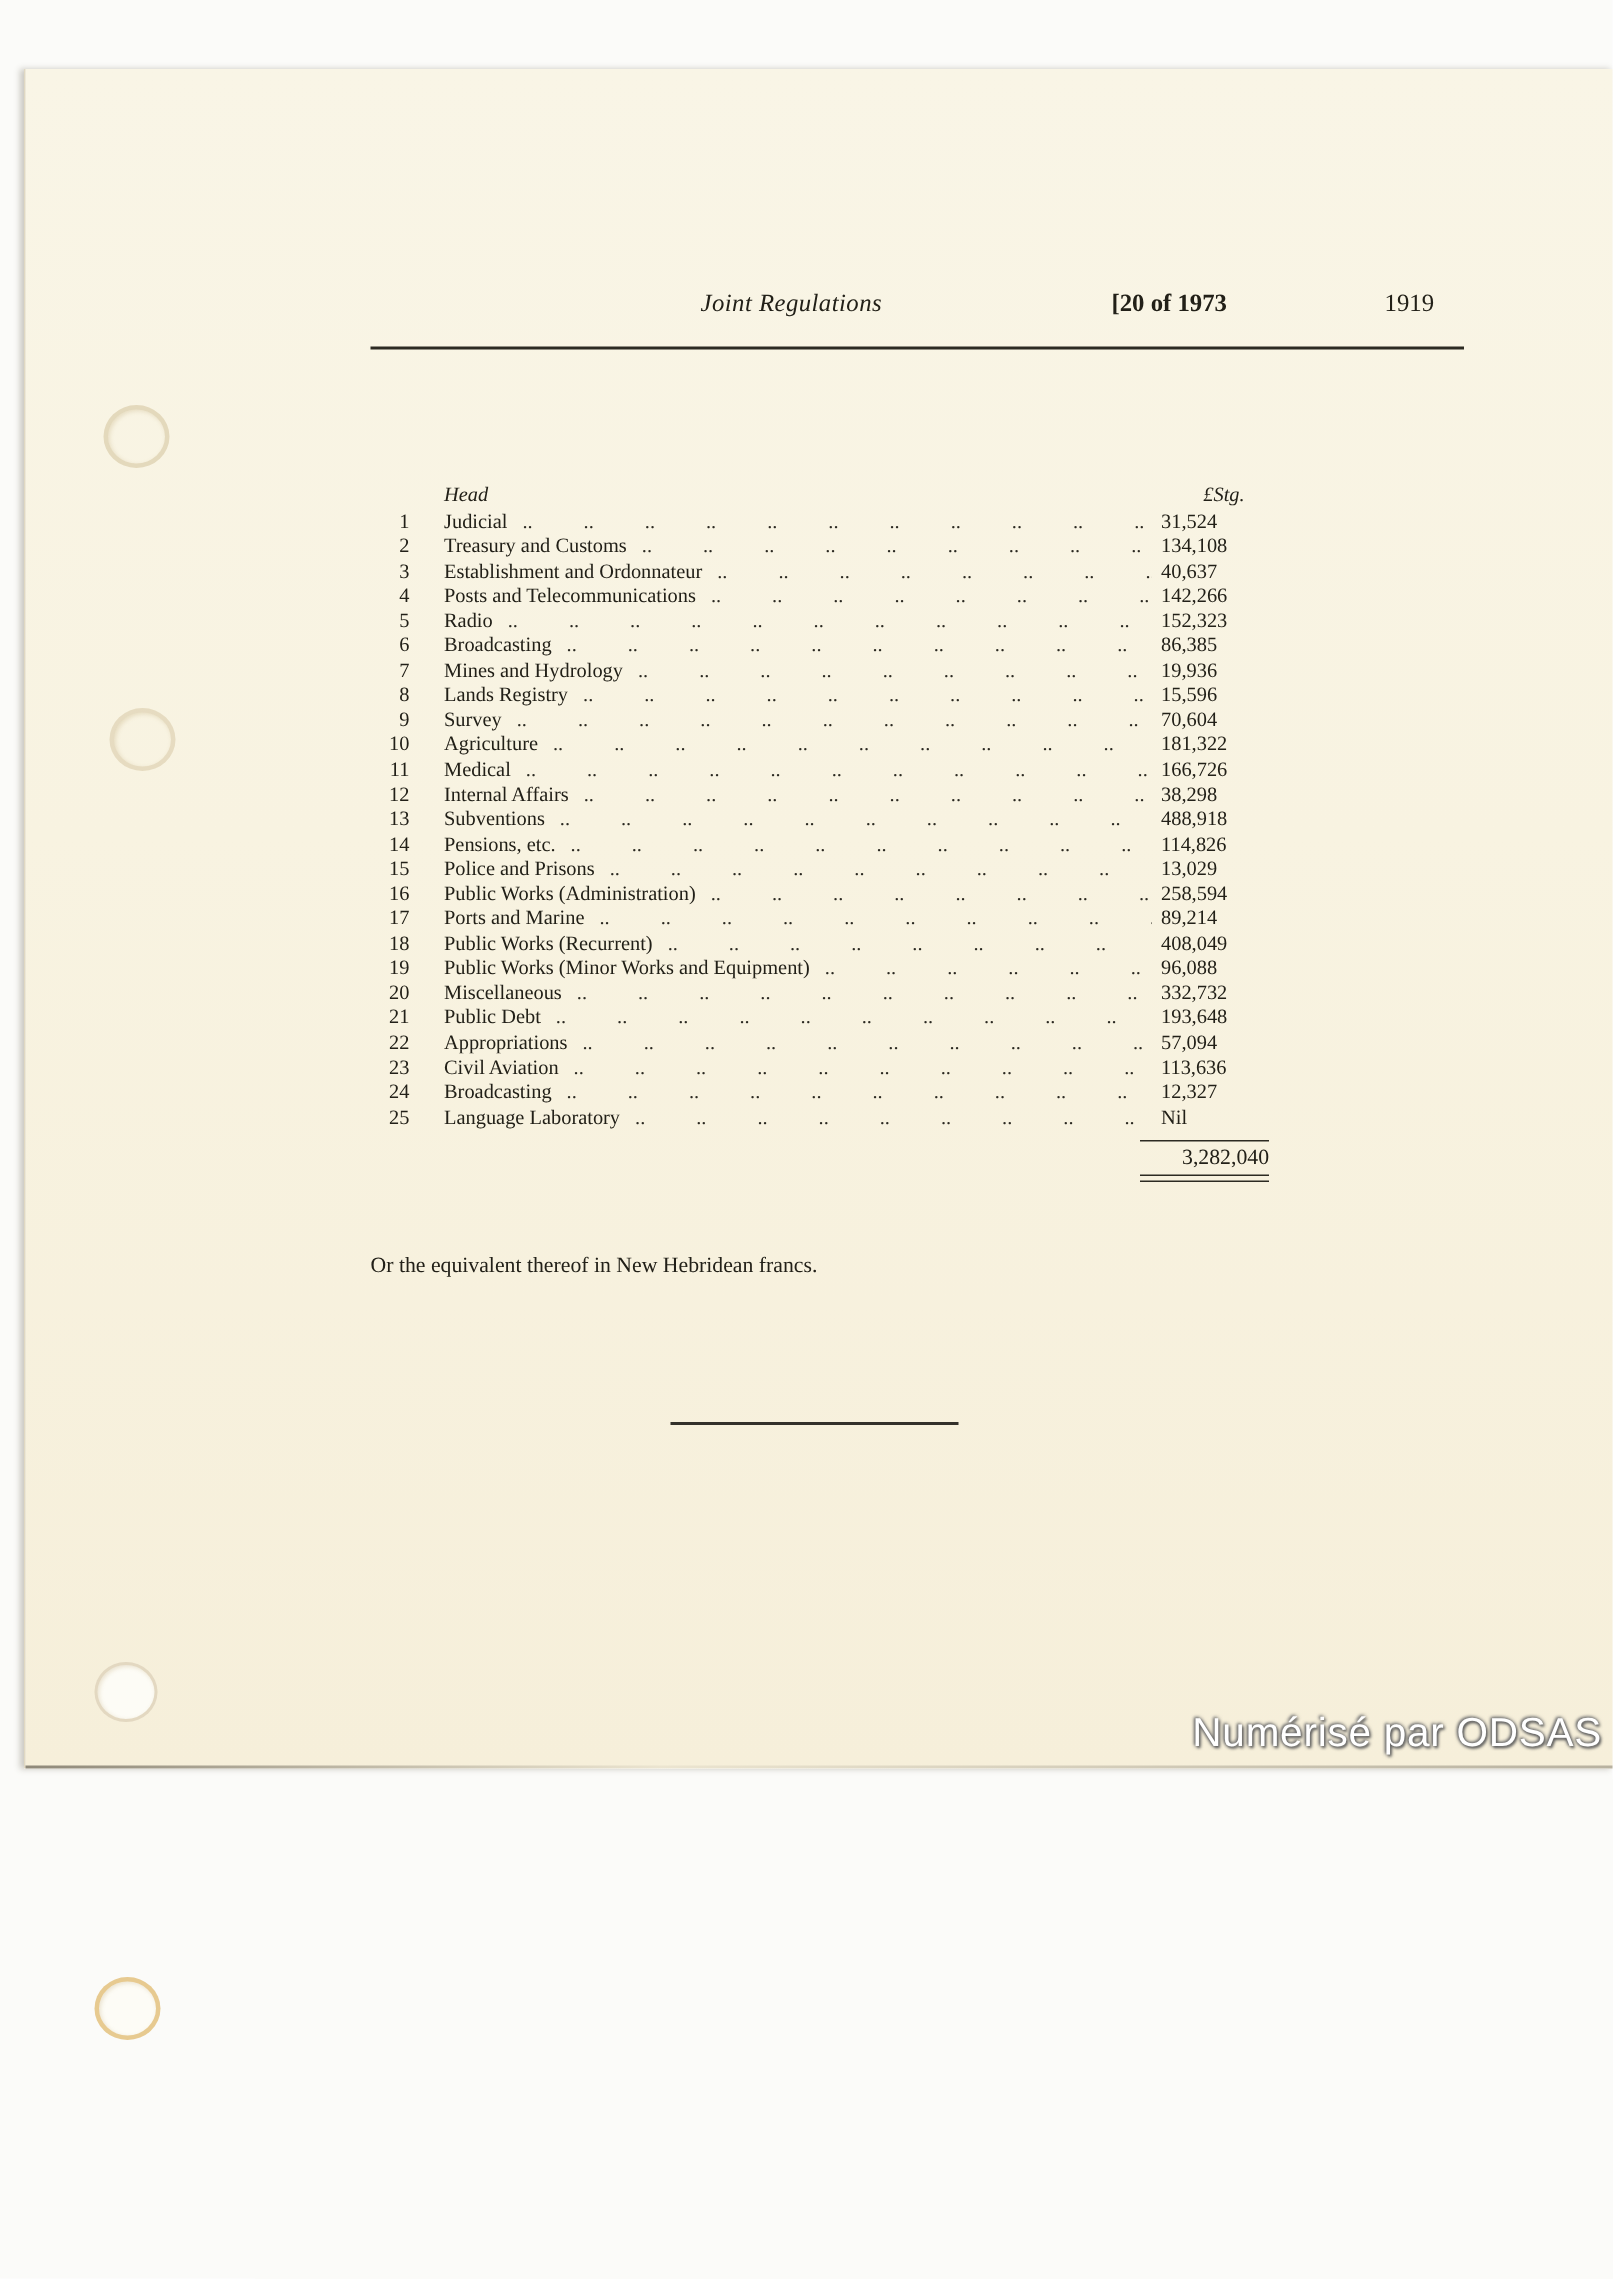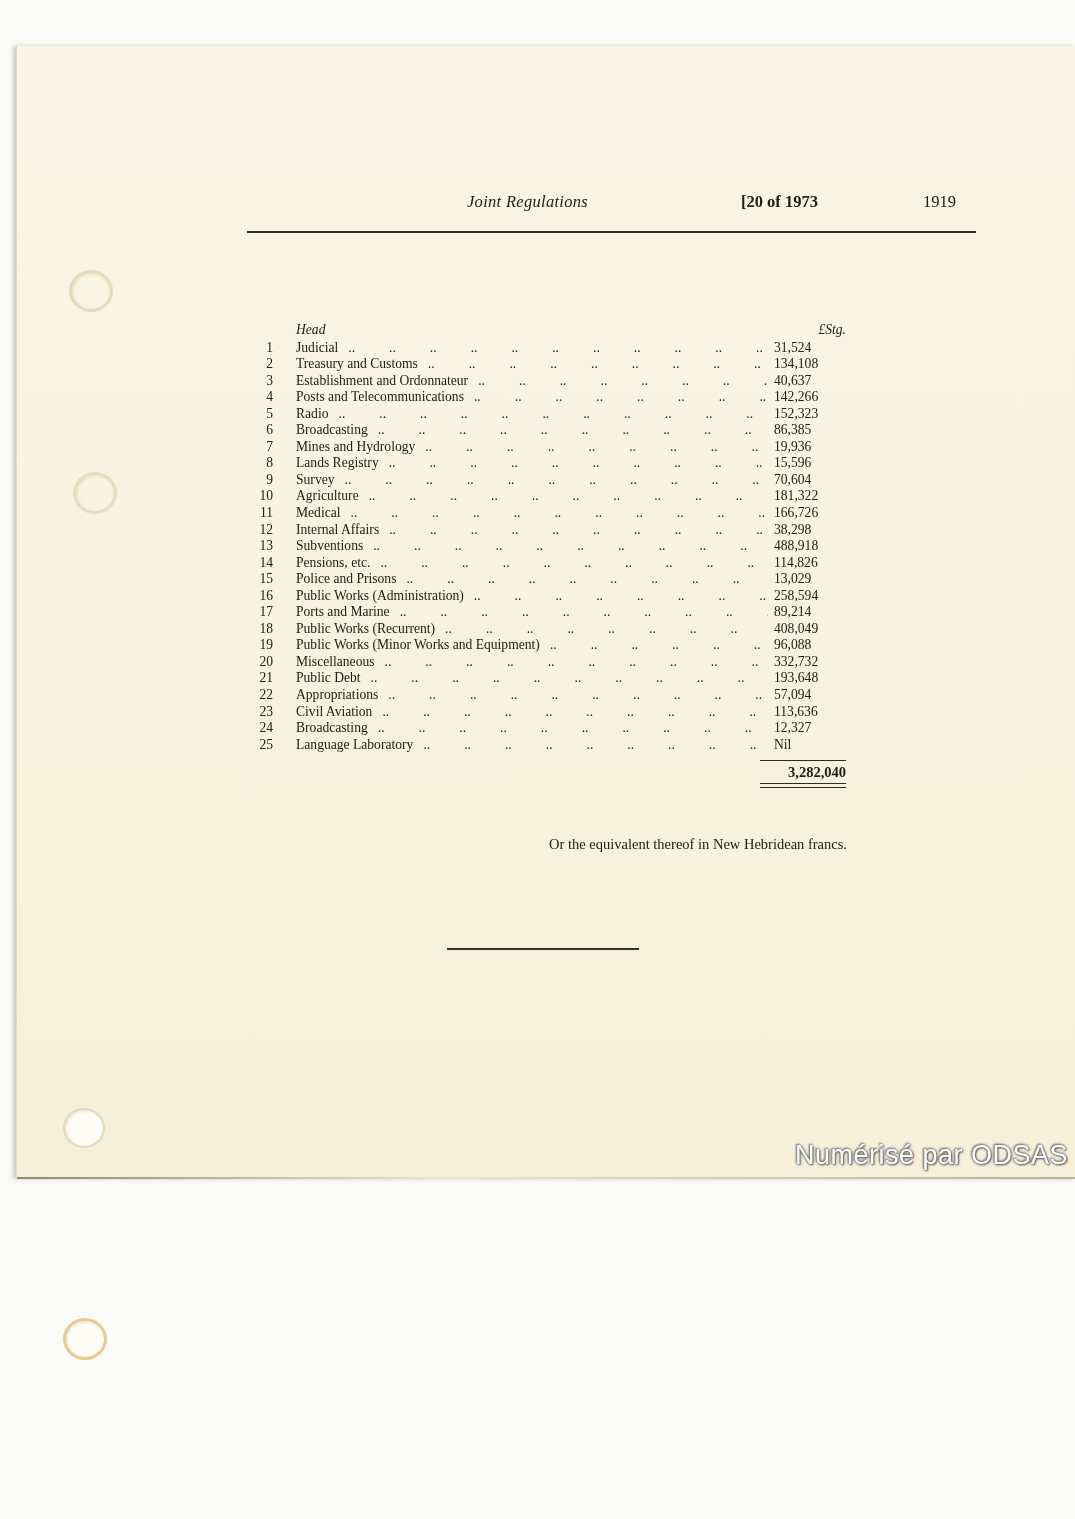--- a/index.html
+++ b/index.html
@@ -53,40 +53,40 @@
   .sched-title{top:213px;font-weight:bold;font-size:15.5px;letter-spacing:1px;}
   .sched-sub{top:247px;font-variant:small-caps;font-size:14.5px;letter-spacing:0.8px;}
 
   .exp-table{
     position:absolute;left:230px;top:276px;width:599px;
     font-size:13.6px;line-height:16.55px;
   }
   .t-head{display:flex;margin-bottom:1px;}
   .t-head .head-label{margin-left:49px;font-style:italic;}
   .t-head .spacer{flex:1;}
-  .t-head .cur-label{font-style:italic;text-align:right;width:60px;}
+  .t-head .cur-label{font-style:italic;text-align:center;width:60px;}
 
   .t-row{display:flex;align-items:baseline;height:16.55px;white-space:nowrap;}
   .t-row .num{width:26px;text-align:right;flex:0 0 auto;}
   .t-row .lbl{margin-left:23px;flex:0 0 auto;}
   .t-row .leader{
     flex:1 1 auto;overflow:hidden;white-space:nowrap;
     margin:0 6px 0 10px;color:#2a2820;
   }
   .t-row .val{width:72px;text-align:left;flex:0 0 auto;}
 
   .total-block{
     margin-top:7px;margin-left:auto;width:86px;text-align:right;
   }
   .total-rule{height:0;border-top:1.5px solid #2c2a22;}
-  .total-value{padding:3px 0 2px 0;font-size:14.5px;font-weight:bold;}
+  .total-value{padding:3px 0 2px 0;font-size:14.5px;}
   .double-rule{height:3px;border-top:1.2px solid #2c2a22;border-bottom:1.2px solid #2c2a22;}
 
   .note{
-    position:absolute;left:230px;top:775px;width:600px;text-align:right;
+    position:absolute;left:230px;top:775px;width:600px;text-align:left;
     font-size:14.5px;
   }
   .mid-divider{
     position:absolute;left:430px;top:902px;width:192px;height:2px;background:#33312a;
   }
   .watermark{
     position:absolute;right:8px;bottom:8px;
     font-family:Liberation Sans, sans-serif;
     font-size:27px;color:#ffffff;
     text-shadow:0 0 3px #6a6a6a,1px 1px 2px #555,-1px -1px 2px #777;

